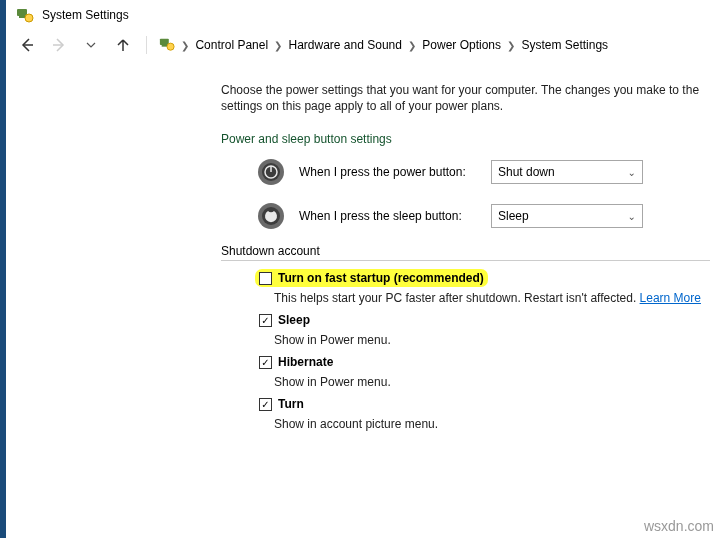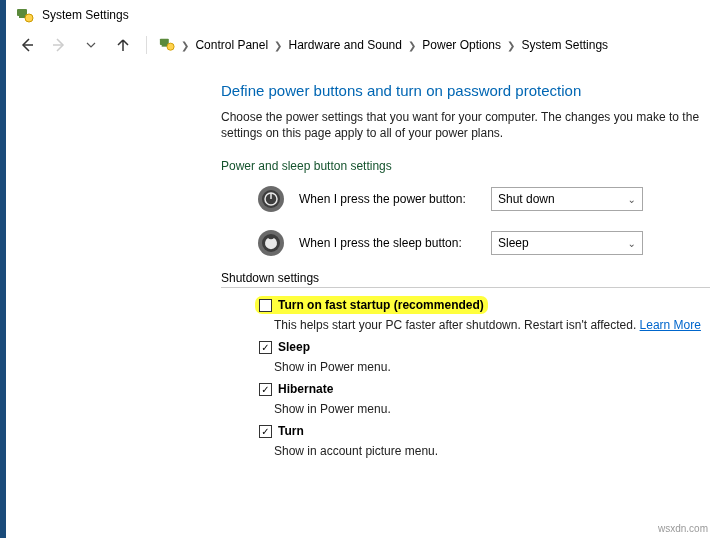--- a/index.html
+++ b/index.html
@@ -112,22 +112,22 @@
       font-size: 10px; background: #fff;
       cursor: pointer;
     }
     .check-title { font-weight: bold; font-size: 12px; }
     .check-desc {
       margin-left: 53px; font-size: 12px; color: #222;
       margin-bottom: 6px;
     }
     .learn-link { color: #0066cc; text-decoration: underline; cursor: pointer; }
     .watermark {
-      position: absolute; right: 12px; bottom: 4px;
-      font-size: 10px; color: #999;
+      position: absolute; right: 6px; bottom: 4px;
+      font-size: 14px; color: #999;
     }
   </style>
 </head>
 <body>
 
 <div class="titlebar">
   <span class="icon-wrap">
     <svg width="18" height="18" viewBox="0 0 18 18">
         <rect x="1" y="3" width="10" height="7" rx="1" fill="#5b8a3c"></rect>
         <rect x="3" y="10" width="6" height="2" fill="#5b8a3c"></rect>
@@ -174,21 +174,20 @@
     <span class="chev-s">❯</span>
     <a>Hardware and Sound</a>
     <span class="chev-s">❯</span>
     <a>Power Options</a>
     <span class="chev-s">❯</span>
     <a>System Settings</a>
   </div>
 </div>
 
 <div class="content">
-  <h1 class="page-title">Define power buttons and turn on password protection</h1>
   <p class="page-sub">Choose the power settings that you want for your computer. The changes you make to the settings on this page apply to all of your power plans.</p>
 
   <div class="section-heading">Power and sleep button settings</div>
 
   <div class="setting-row">
     <span class="round-icon">
       <svg width="28" height="28" viewBox="0 0 28 28">
           <circle cx="14" cy="14" r="13" fill="#6a6a6a"></circle>
           <circle cx="14" cy="14" r="9" fill="#3d3d3d"></circle>
           <circle cx="14" cy="14" r="6" fill="none" stroke="#e8e8e8" stroke-width="1.5"></circle>
@@ -210,21 +209,21 @@
           <path d="M17 9 A6 6 0 1 1 11 9 A4 4 0 0 0 17 9" fill="#e8e8e8"></path>
         </svg>
     </span>
     <span class="setting-label">When I press the sleep button:</span>
     <div class="dropdown">
       <span>Sleep</span>
       <span class="chev-down">⌄</span>
     </div>
   </div>
 
-  <div class="shutdown-heading">Shutdown settings</div>
+  <div class="shutdown-heading">Shutdown account</div>
 
   <div>
     <span class="check-row hl">
       <span class="check-line">
         <span class="checkbox-box"></span>
         <span class="check-title">Turn on fast startup (recommended)</span>
       </span>
     </span>
   </div>
   <div class="check-desc">

